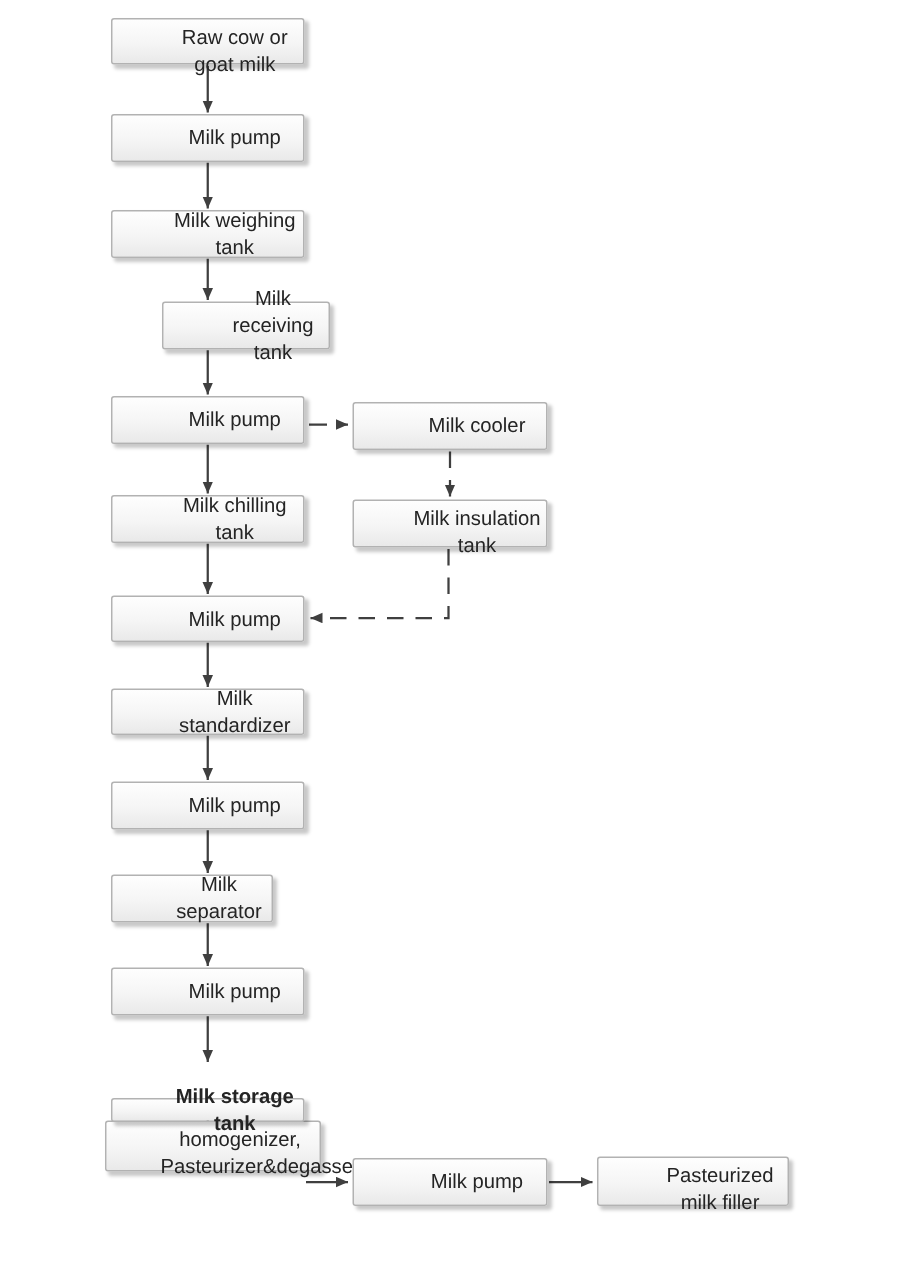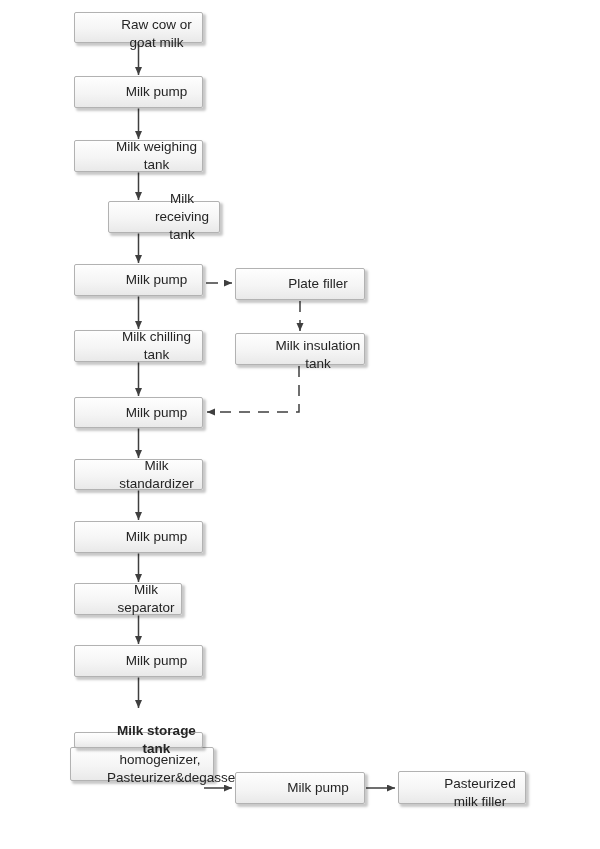--- a/index.html
+++ b/index.html
@@ -69,21 +69,21 @@
 
   <div class="node" style="left:74px;top:201px;width:112px;height:32px;margin-left:34px;">
     <span>Milk receiving tank</span>
   </div>
 
   <div class="node" style="left:74px;top:264px;width:129px;height:32px;">
     <span>Milk pump</span>
   </div>
 
   <div class="node" style="left:235px;top:268px;width:130px;height:32px;">
-    <span>Plate filler</span>
+    <span>Milk cooler</span>
   </div>
 
   <div class="node two" style="left:235px;top:333px;width:130px;height:32px;">
     <span>Milk insulation tank</span>
   </div>
 
   <div class="node" style="left:74px;top:330px;width:129px;height:32px;">
     <span>Milk chilling tank</span>
   </div>
 

